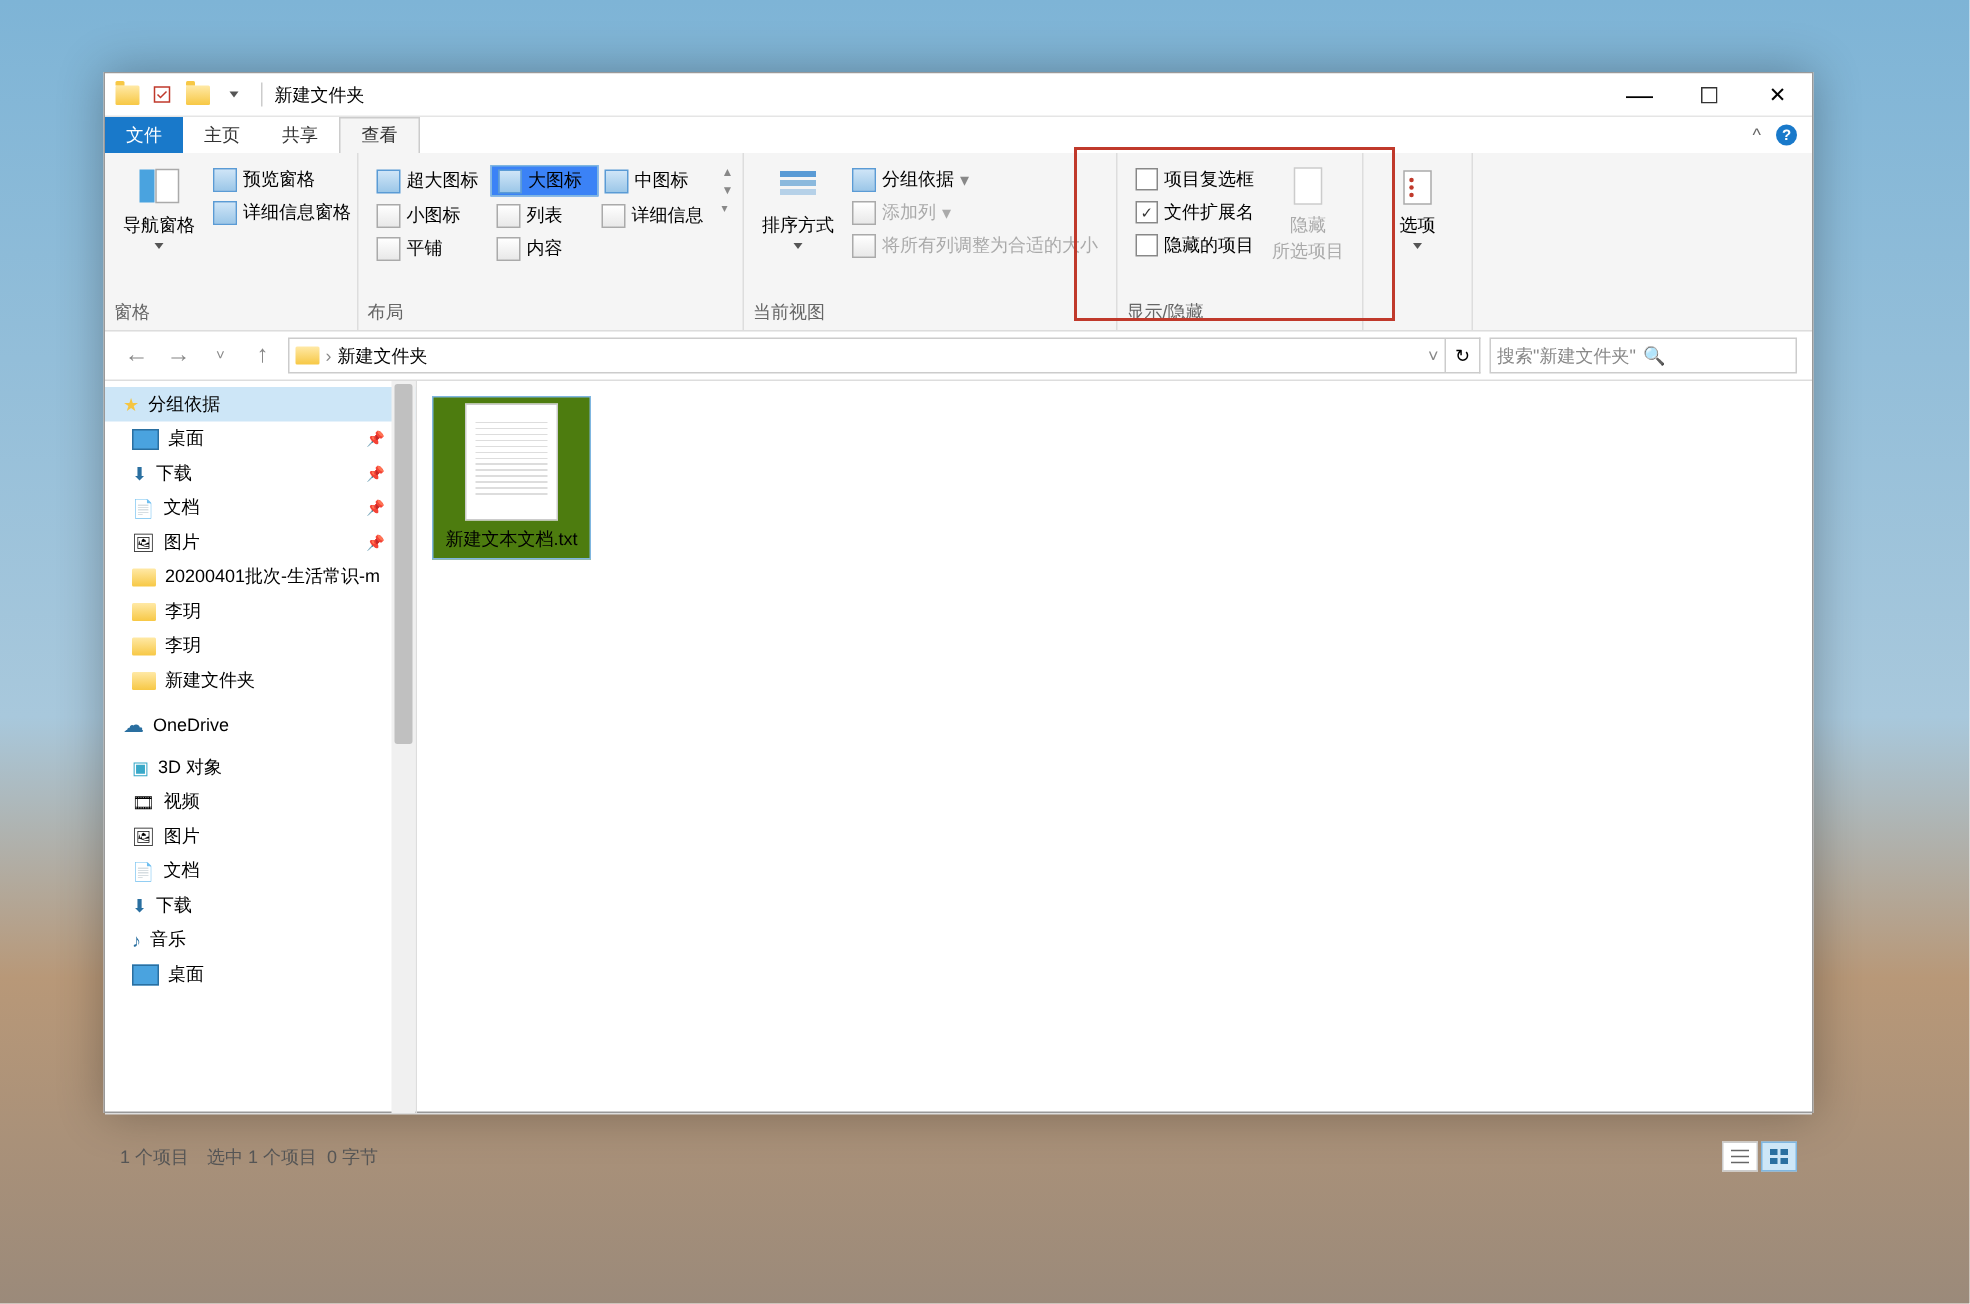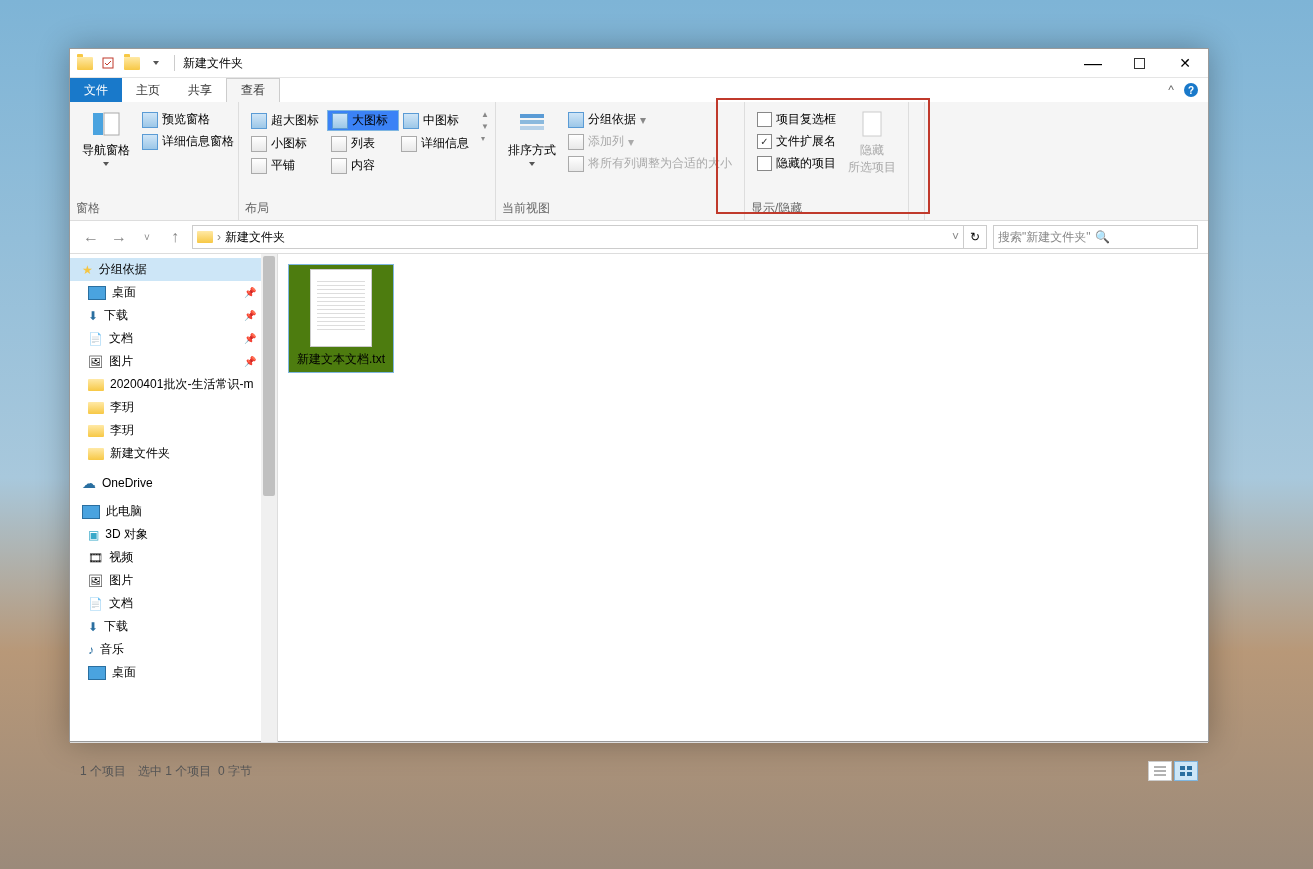--- a/index.html
+++ b/index.html
@@ -253,20 +253,34 @@
               </svg>
             </div>
           <div>隐藏</div>
           <div>所选项目</div>
         </div>
       </div>
       <div class="rgroup-label">显示/隐藏</div>
     </div>
 
     <div class="rgroup">
+      <div class="rgroup-body">
+        <div class="big-btn">
+          <div class="ico">
+              <svg width="24" height="28">
+                <rect x="3" y="4" width="18" height="22" fill="#fff" stroke="#aaa"></rect>
+                <circle cx="8" cy="10" r="1.5" fill="#c0392b"></circle>
+                <circle cx="8" cy="15" r="1.5" fill="#c0392b"></circle>
+                <circle cx="8" cy="20" r="1.5" fill="#c0392b"></circle>
+              </svg>
+            </div>
+          <div>选项</div>
+          <div class="chev-down" style="margin-top:3px"></div>
+        </div>
+      </div>
       <div class="rgroup-label">&nbsp;</div>
     </div>
   </div>
 
   <div class="addrbar">
     <div class="nav-arr">←</div>
     <div class="nav-arr">→</div>
     <div class="nav-arr" style="font-size:10px">˅</div>
     <div class="nav-arr">↑</div>
     <div class="addr-box">
@@ -324,24 +338,20 @@
         <div class="tnode ind1">
             <div class="folder-tiny"></div>
             <span>新建文件夹</span>
           </div>
         <div style="height:6px"></div>
         <div class="tnode">
             <span class="cloud-ico">☁</span>
             <span>OneDrive</span>
           </div>
         <div style="height:6px"></div>
-        <div class="tnode">
-            <div class="mon-ico"></div>
-            <span>此电脑</span>
-          </div>
         <div class="tnode ind1">
             <span style="color:#3aa9c9">▣</span>
             <span>3D 对象</span>
           </div>
         <div class="tnode ind1">
             <span>🎞</span>
             <span>视频</span>
           </div>
         <div class="tnode ind1">
             <span>🖼</span>

